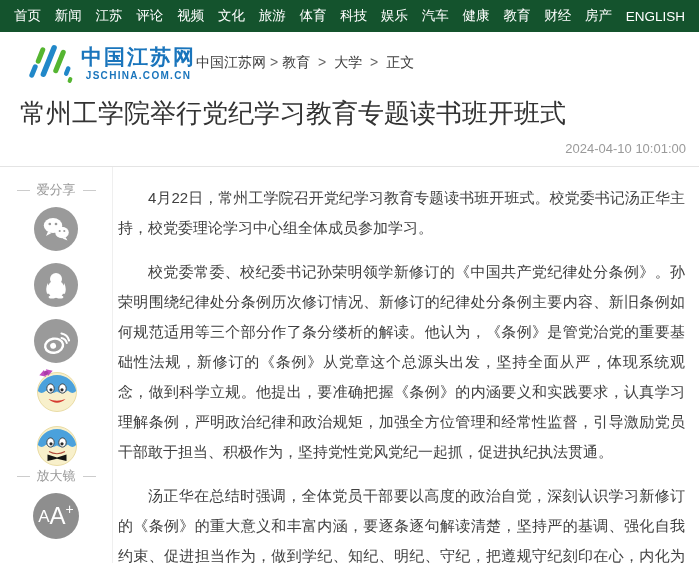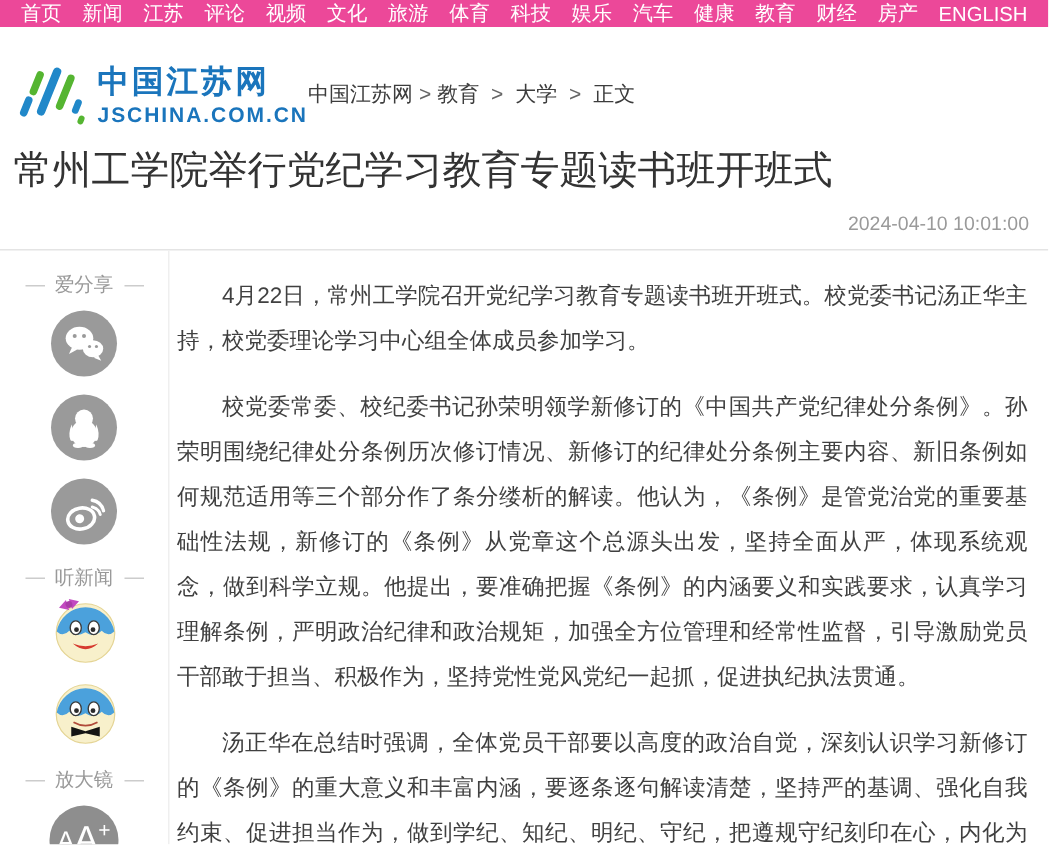--- a/index.html
+++ b/index.html
@@ -1,52 +1,52 @@
 <!DOCTYPE html>
 <html><head>
 <meta charset="utf-8">
 <style>
   html,body{margin:0;padding:0;background:#fff;}
   .page{position:relative;width:699px;height:563px;background:#fff;overflow:hidden;
         font-family:"Liberation Sans","DejaVu Sans",sans-serif;}
 
   
-  .topnav{position:absolute;top:0;left:0;right:0;height:18px;background:#ec4899;
+  .topnav{position:absolute;top:0;left:0;right:0;height:32px;background:#14532d;
           display:flex;align-items:center;justify-content:space-between;
           padding:4px 14px;box-sizing:border-box;}
   .topnav a{color:#ffffff;font-size:13.5px;text-decoration:none;white-space:nowrap;cursor:pointer;}
 
   
   .site-header{position:absolute;top:32px;left:0;right:0;height:62px;
-               display:flex;align-items:center;}
+               display:flex;align-items:center;padding-left:16px;}
   .logo{display:flex;align-items:center;margin-left:12px;cursor:pointer;}
   .logo-mark{display:block;}
   .logo-text{margin-left:7px;}
   .site-name{color:#1a75bc;font-size:21px;font-weight:700;letter-spacing:2px;line-height:24px;}
-  .site-domain{color:#1a75bc;font-size:14px;font-weight:700;letter-spacing:1.3px;text-align:center;margin-top:1px;}
+  .site-domain{color:#1a75bc;font-size:10px;font-weight:700;letter-spacing:1.3px;text-align:center;margin-top:1px;}
   .breadcrumb{font-size:14px;color:#3c3c3c;}
   .breadcrumb span{cursor:default;}
   .breadcrumb .crumb{cursor:pointer;}
   .breadcrumb .sep{margin:0 4px;color:#666;}
 
   
-  .article-head{position:absolute;top:94px;left:9px;right:13px;}
+  .article-head{position:absolute;top:94px;left:20px;right:13px;}
   .article-title{margin:0;font-size:26px;line-height:38px;font-weight:400;color:#333;}
   .article-date{text-align:right;color:#9a9a9a;font-size:13px;margin-top:9px;}
   .divider{position:absolute;top:166px;left:0;right:0;height:1px;background:#e4e4e4;}
   .vline{position:absolute;top:167px;bottom:0;left:112px;width:1px;background:#efefef;}
 
   
   .sidebar{position:absolute;top:178px;left:0;width:112px;}
   .side-label{display:flex;align-items:center;justify-content:center;gap:7px;
               color:#999;font-size:13px;height:16px;}
   .side-label .dash{width:13px;height:1px;background:#ccc;}
   .lbl-share{margin-top:4px;}
   .lbl-listen{margin-top:14px;}
-  .lbl-zoom{margin-top:14px;}
+  .lbl-zoom{}
   .icon-circle{width:44px;height:44px;border-radius:50%;background:#9a9a9a;
                margin:12px auto 0;display:flex;align-items:center;justify-content:center;cursor:pointer;}
   .icon-circle.first{margin-top:9px;}
   .mascot{display:block;width:47px;height:47px;margin:7px auto 0;cursor:pointer;}
   .mascot.first{margin-top:4px;}
   .font-circle{width:46px;height:46px;border-radius:50%;background:#8e8e8e;color:#fff;
                margin:9px auto 0;display:flex;align-items:center;justify-content:center;cursor:pointer;}
   .font-circle .a1{font-size:17px;line-height:1;}
   .font-circle .a2{font-size:24px;line-height:1;}
   .font-circle .plus{font-size:14px;line-height:1;align-self:flex-start;margin-top:9px;}
@@ -148,25 +148,20 @@
       <svg width="30" height="30" viewBox="0 0 30 30">
         <g transform="rotate(-10 14 19)">
           <ellipse cx="13" cy="19.5" rx="9" ry="7" fill="none" stroke="#fff" stroke-width="2.4"></ellipse>
           <circle cx="12" cy="19.5" r="3" fill="#fff"></circle>
         </g>
         <path d="M20.5 7.5 Q26.5 8.5 28 14.5" fill="none" stroke="#fff" stroke-width="2.2" stroke-linecap="round"></path>
         <path d="M20.5 12 Q24.8 13 25.8 17" fill="none" stroke="#fff" stroke-width="2" stroke-linecap="round"></path>
       </svg>
     </div>
 
-    <div class="side-label lbl-listen">
-      <span class="dash"></span>
-      <span>听新闻</span>
-      <span class="dash"></span>
-    </div>
 
     <svg class="mascot first" viewBox="0 0 47 47">
       <circle cx="24" cy="25" r="19.5" fill="#f8f0cb" stroke="#e4d494" stroke-width="0.8"></circle>
       <path d="M4.8 24 A19.5 19.5 0 0 1 43.2 24 Q39 28 34.8 23.5 Q29.5 28.5 24 24.5 Q17 28.5 13.2 23.5 Q9 28 4.8 24 Z" fill="#4ba1dc"></path>
       <ellipse cx="17.5" cy="21.5" rx="3.7" ry="4.6" fill="#fff" stroke="#3a3a3a" stroke-width="0.9"></ellipse>
       <ellipse cx="29.5" cy="21.5" rx="3.7" ry="4.6" fill="#fff" stroke="#3a3a3a" stroke-width="0.9"></ellipse>
       <circle cx="18" cy="22.8" r="1.6" fill="#2b2b2b"></circle>
       <circle cx="29" cy="22.8" r="1.6" fill="#2b2b2b"></circle>
       <path d="M15.5 32 Q24 39.5 32.5 32 Q24 35.5 15.5 32 Z" fill="#d63a2f"></path>
       <g transform="translate(6 2) rotate(-18 7 4)">

